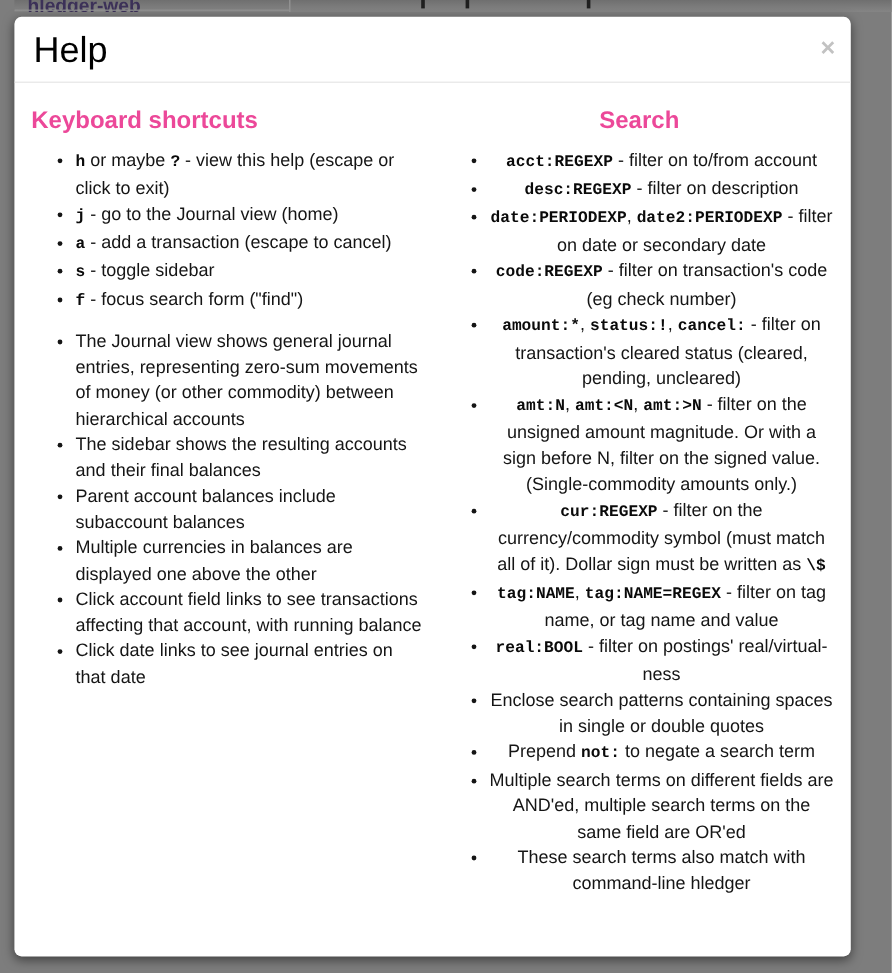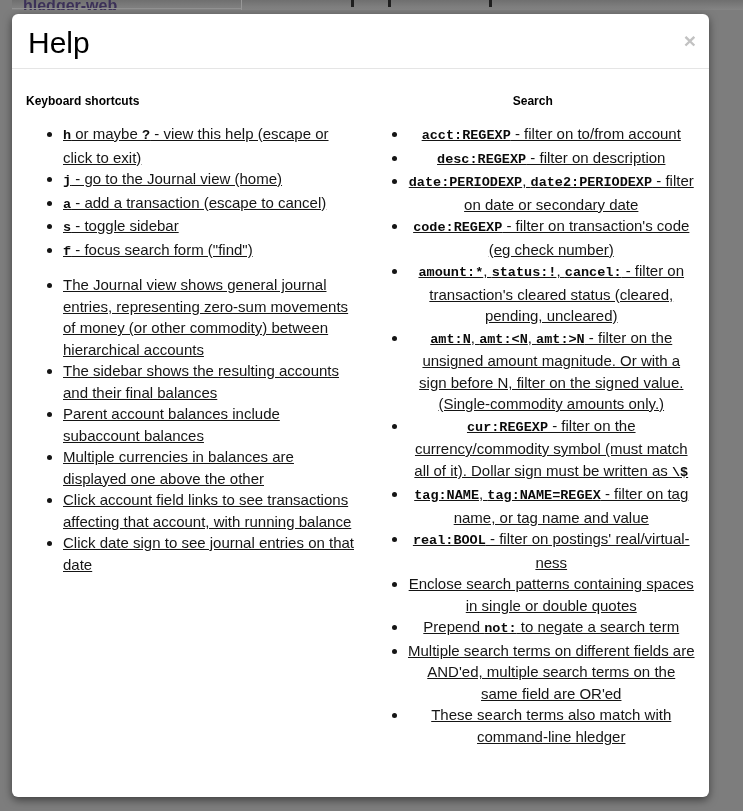--- a/index.html
+++ b/index.html
@@ -69,36 +69,35 @@
     font-family: "Liberation Sans", sans-serif;
   }
   .modal-body {
     display: flex;
     padding: 10px 10px 20px 10px;
   }
   .col { width: 50%; padding: 0 6px 0 4px; }
   .col-right { padding-left: 10px; padding-right: 4px; text-align: center; }
 
   .help-section h4 {
-    font-size: 12px;
+    font-size: 20px;
     font-weight: bold;
-    color: #000000;
+    color: #ec4899;
     margin: 13px 0 13px 0;
     line-height: 18px;
   }
   .help-section ul {
     margin: 0 0 12px 0;
     padding-left: 37px;
     list-style: disc outside;
   }
   .help-section li {
     font-size: 15px;
     line-height: 21.5px;
     color: #151515;
-    text-decoration: underline;
   }
   code.kw {
     font-family: "Liberation Mono", "DejaVu Sans Mono", monospace;
     font-weight: bold;
     font-size: 13.5px;
     color: #0a0a0a;
   }
 </style>
 </head>
 <body>
@@ -133,21 +132,21 @@
             <li><code class="kw">f</code> - focus search form ("find")</li>
           </ul>
         </div>
         <div class="help-section">
           <ul>
             <li>The Journal view shows general journal entries, representing zero-sum movements of money (or other commodity) between hierarchical accounts</li>
             <li>The sidebar shows the resulting accounts and their final balances</li>
             <li>Parent account balances include subaccount balances</li>
             <li>Multiple currencies in balances are displayed one above the other</li>
             <li>Click account field links to see transactions affecting that account, with running balance</li>
-            <li>Click date sign to see journal entries on that date</li>
+            <li>Click date links to see journal entries on that date</li>
           </ul>
         </div>
       </div>
     <div class="col col-right">
         <div class="help-section">
           <h4>Search</h4>
           <ul>
             <li><code class="kw">acct:REGEXP</code> - filter on to/from account</li>
             <li><code class="kw">desc:REGEXP</code> - filter on description</li>
             <li><code class="kw">date:PERIODEXP</code>, <code class="kw">date2:PERIODEXP</code> - filter on date or secondary date</li>

